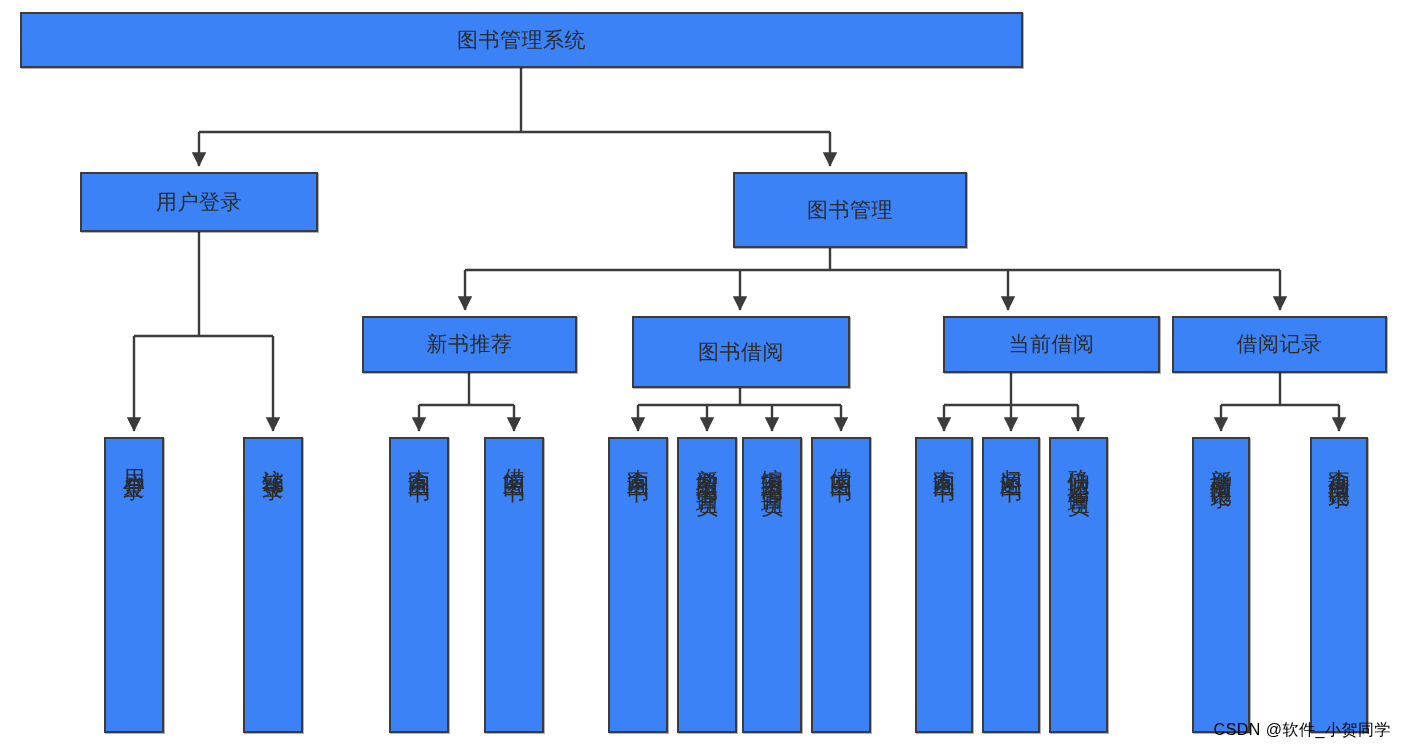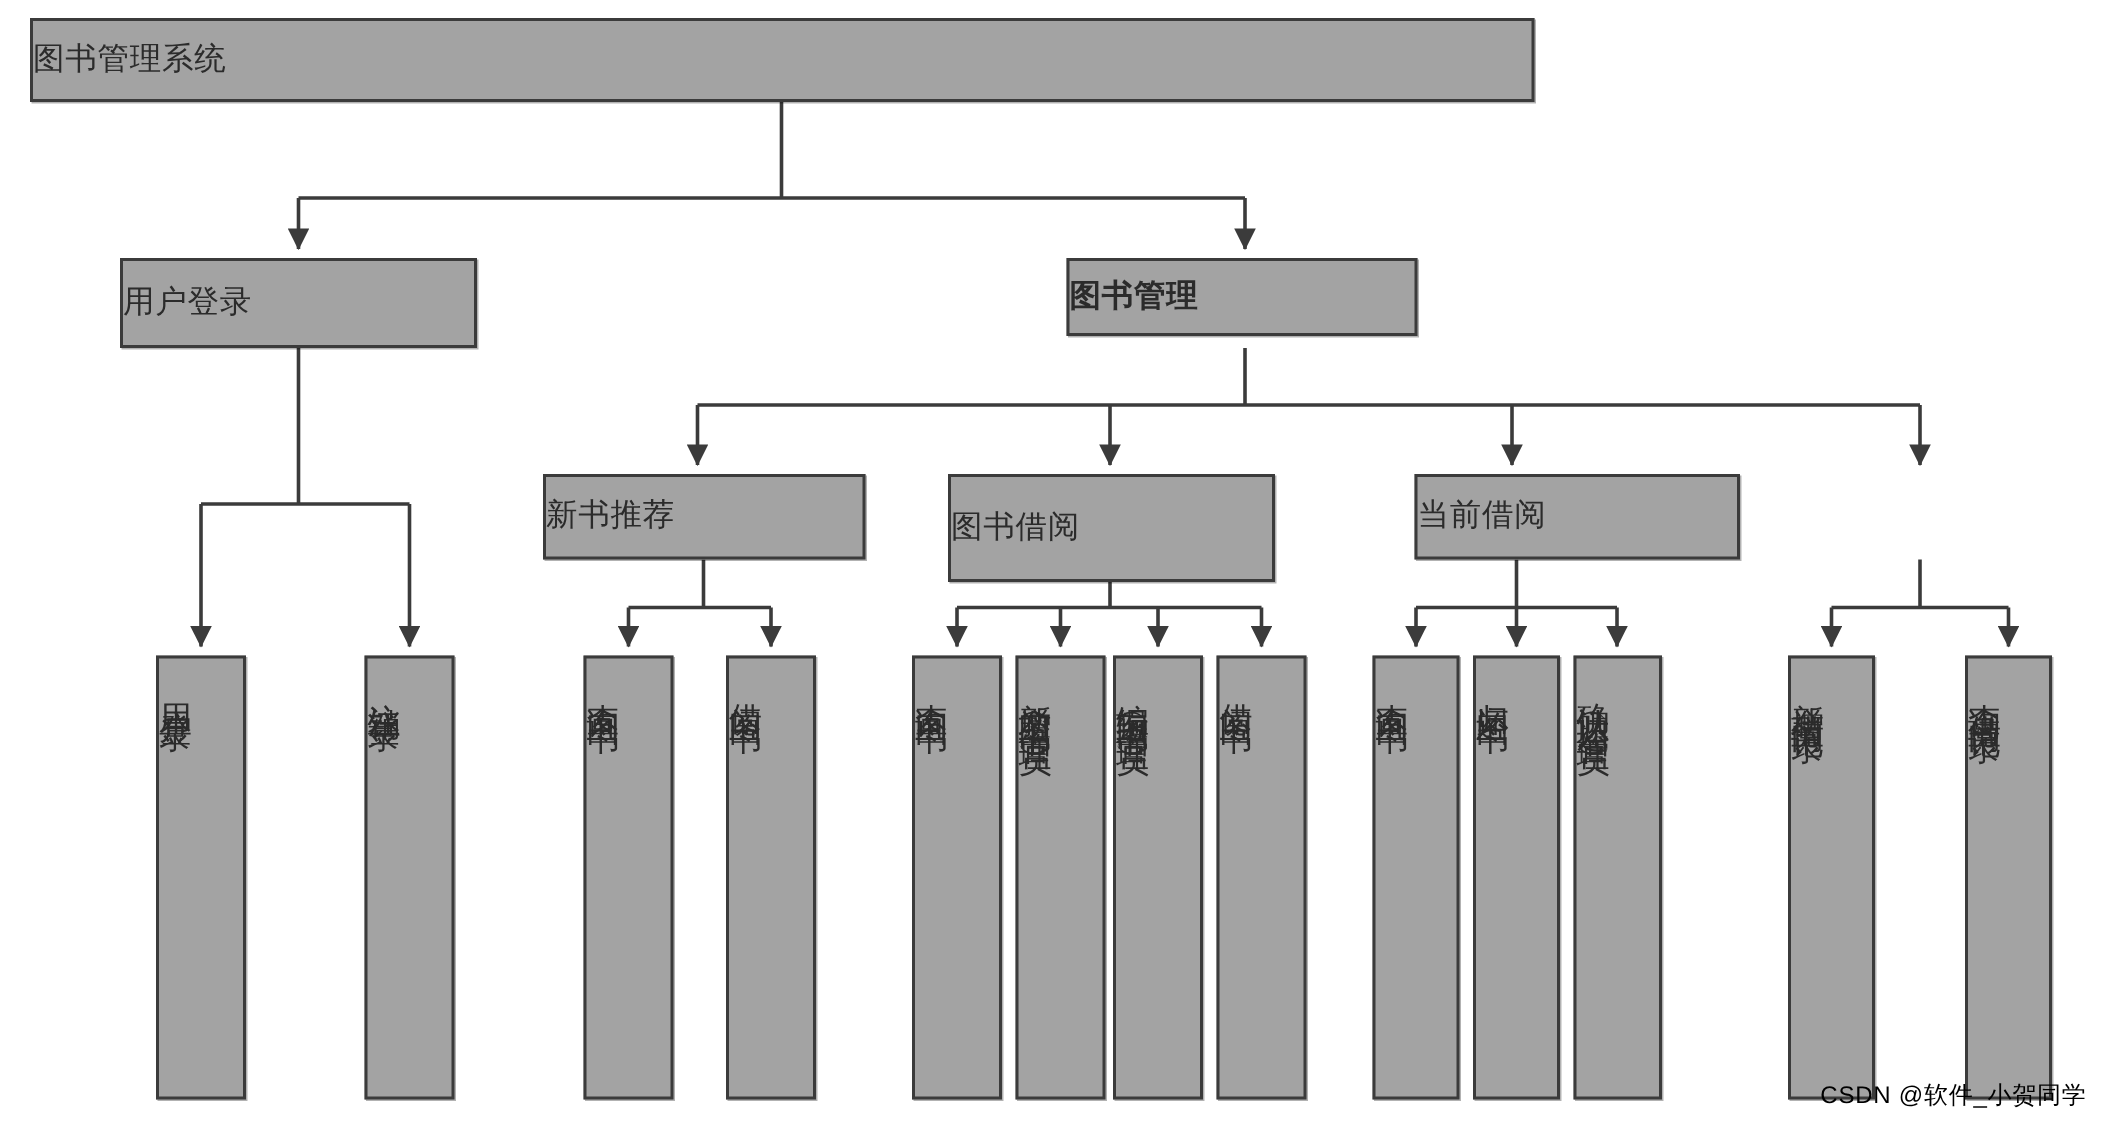--- a/index.html
+++ b/index.html
@@ -20,25 +20,26 @@
   svg#wires {
     position: absolute;
     left: 0;
     top: 0;
     width: 1405px;
     height: 747px;
   }
   .node {
     position: absolute;
     box-sizing: border-box;
-    background: #a3a3a3;
+    background: #3b82f6;
     border: 2px solid #3b3b3b;
     box-shadow: 1px 1px 0 0 rgba(0,0,0,0.30);
     display: flex;
     align-items: center;
+    justify-content: center;
     color: #2b2b2b;
   }
   .node-label {
     display: block;
     text-align: center;
     line-height: 1.18;
     letter-spacing: 0.5px;
   }
   .node.horizontal .node-label {
     font-size: 21px;
@@ -122,32 +123,35 @@
     </g>
   </svg>
 
   <div class="node horizontal" style="left:20px; top:12px; width:1003px; height:56px;">
     <span class="node-label">图书管理系统</span>
   </div>
 
   <div class="node horizontal" style="left:80px; top:172px; width:238px; height:60px;">
     <span class="node-label">用户登录</span>
   </div>
-  <div class="node horizontal" style="left:711px; top:172px; width:234px; height:52px;font-weight:bold;">
+  <div class="node horizontal" style="left:733px; top:172px; width:234px; height:76px;">
     <span class="node-label">图书管理</span>
   </div>
 
   <div class="node horizontal" style="left:362px; top:316px; width:215px; height:57px;">
     <span class="node-label">新书推荐</span>
   </div>
   <div class="node horizontal" style="left:632px; top:316px; width:218px; height:72px;">
     <span class="node-label">图书借阅</span>
   </div>
   <div class="node horizontal" style="left:903px; top:316px; width:217px; height:57px;margin-left:40px;">
     <span class="node-label">当前借阅</span>
+  </div>
+  <div class="node horizontal" style="left:1172px; top:316px; width:215px; height:57px;">
+    <span class="node-label">借阅记录</span>
   </div>
 
   <div class="node vertical" style="left:104px; top:437px; width:60px; height:296px;">
     <span class="node-label">用户登录</span>
   </div>
   <div class="node vertical" style="left:243px; top:437px; width:60px; height:296px;">
     <span class="node-label">注销登录</span>
   </div>
 
   <div class="node vertical" style="left:389px; top:437px; width:60px; height:296px;">

